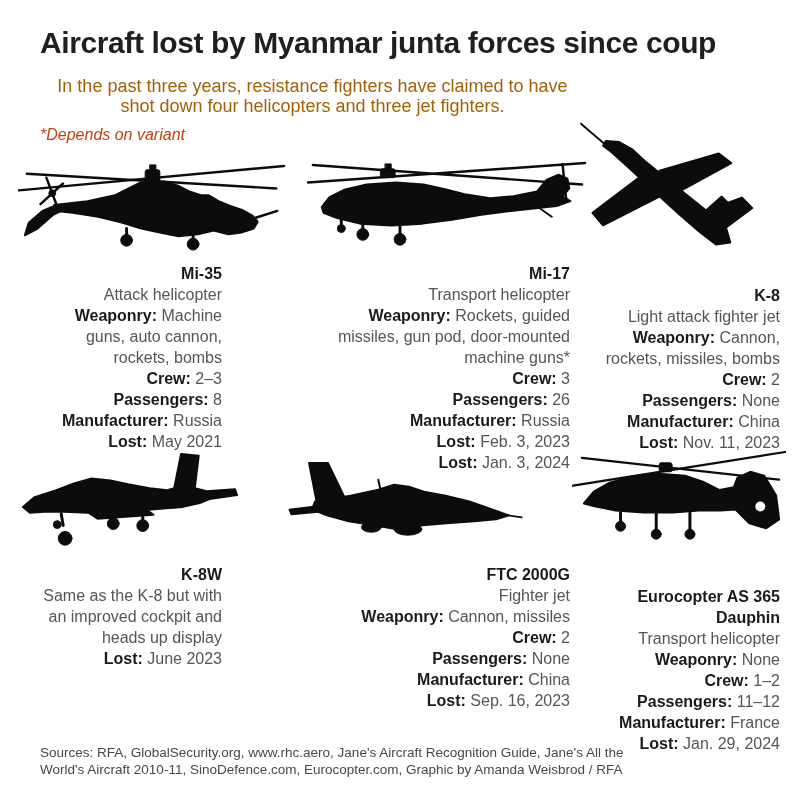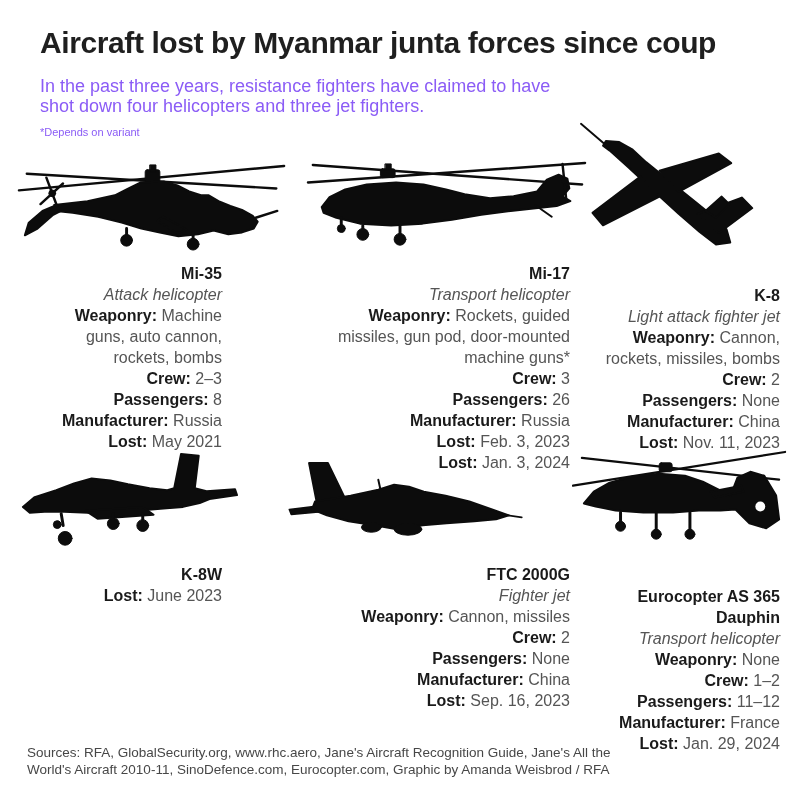--- a/index.html
+++ b/index.html
@@ -13,24 +13,24 @@
   .page { position: relative; width: 800px; height: 800px; background: #ffffff; padding-left: 36px; }
 
   
   .header { position: absolute; left: 40px; top: 26px; width: 730px; }
   .title {
     margin: 0; font-size: 30px; font-weight: 700; color: #1f1f1f;
     letter-spacing: -0.4px; line-height: 1.15;
   }
   .subtitle {
     margin: 15px 0 0 0; font-size: 18px; line-height: 20px;
-    color: #8b5cf6; max-width: 545px;
+    color: #a16207; max-width: 545px; text-align: center;
   }
   .variant-note {
-    margin: 10px 0 0 0; font-size: 11px; color: #8b5cf6;
+    margin: 10px 0 0 0; font-size: 16px; font-style: italic; color: #c2410c;
   }
 
   
   .row {
     position: absolute; left: 40px; width: 740px;
     display: grid; grid-template-columns: 290px 273px 177px; text-align: right;
   }
   .row1 { top: 152px; }
   .row2 { top: 447px; }
   .card { position: relative; }
@@ -42,29 +42,29 @@
   .sil-k8   { width: 184px; height: 134px; left: -25px; bottom: 4px; }
   .sil-k8w  { width: 226px; height: 110px; left: -25px; bottom: 2px; }
   .sil-ftc  { width: 235px; height: 91px; left: -42px; bottom: 8px; }
   .sil-euro { width: 218px; height: 111px; left: -31px; bottom: 1px; }
 
   .card-text { padding-top: 5px; font-size: 16px; line-height: 21px; }
   .card:nth-child(1) .card-text { max-width: 182px; }
   .card:nth-child(2) .card-text { max-width: 240px; }
   .card:nth-child(3) .card-text { max-width: 190px; margin-top: 22px; }
   .aircraft-name { font-weight: 700; color: #1a1a1a; }
-  .aircraft-type { font-style: italic; color: #555555; }
+  .aircraft-type { color: #555555; }
   .aircraft-desc { color: #555555; }
   .aircraft-type:empty, .aircraft-desc:empty { display: none; }
   .spec-line { color: #555555; }
   .spec-line b { color: #1a1a1a; font-weight: 700; }
 
   
   .sources {
-    position: absolute; left: 27px; top: 744px; width: 625px;
+    position: absolute; left: 40px; top: 744px; width: 625px;
     font-size: 13.5px; line-height: 17px; color: #474747;
   }
 </style>
 </head>
 <body>
 
 <div class="page">
 
   <div class="header">
     <h1 class="title">Aircraft lost by Myanmar junta forces since coup</h1>
@@ -183,20 +183,21 @@
             <circle cx="49" cy="93" r="7"></circle>
             <path d="M98,68 L98,74 M128,68 L128,75" fill="none" stroke-width="3"></path>
             <circle cx="98" cy="78" r="6"></circle>
             <circle cx="128" cy="80" r="6"></circle>
           </g>
         </svg>
       </div>
       <div class="card-text">
         <div class="aircraft-name">K-8W</div>
 
+        <div class="aircraft-desc">Same as the K-8 but with an improved cockpit and heads up display</div>
         <div class="specs">
             <div class="spec-line"><b>Lost:</b><span> June 2023</span></div>
           </div>
       </div>
     </div>
 
     <div class="card">
       <div class="sil-box">
         <svg class="sil sil-ftc" viewBox="0 0 235 92">
           <g fill="#0c0c0c" stroke="#0c0c0c" stroke-linejoin="round" stroke-linecap="round">

